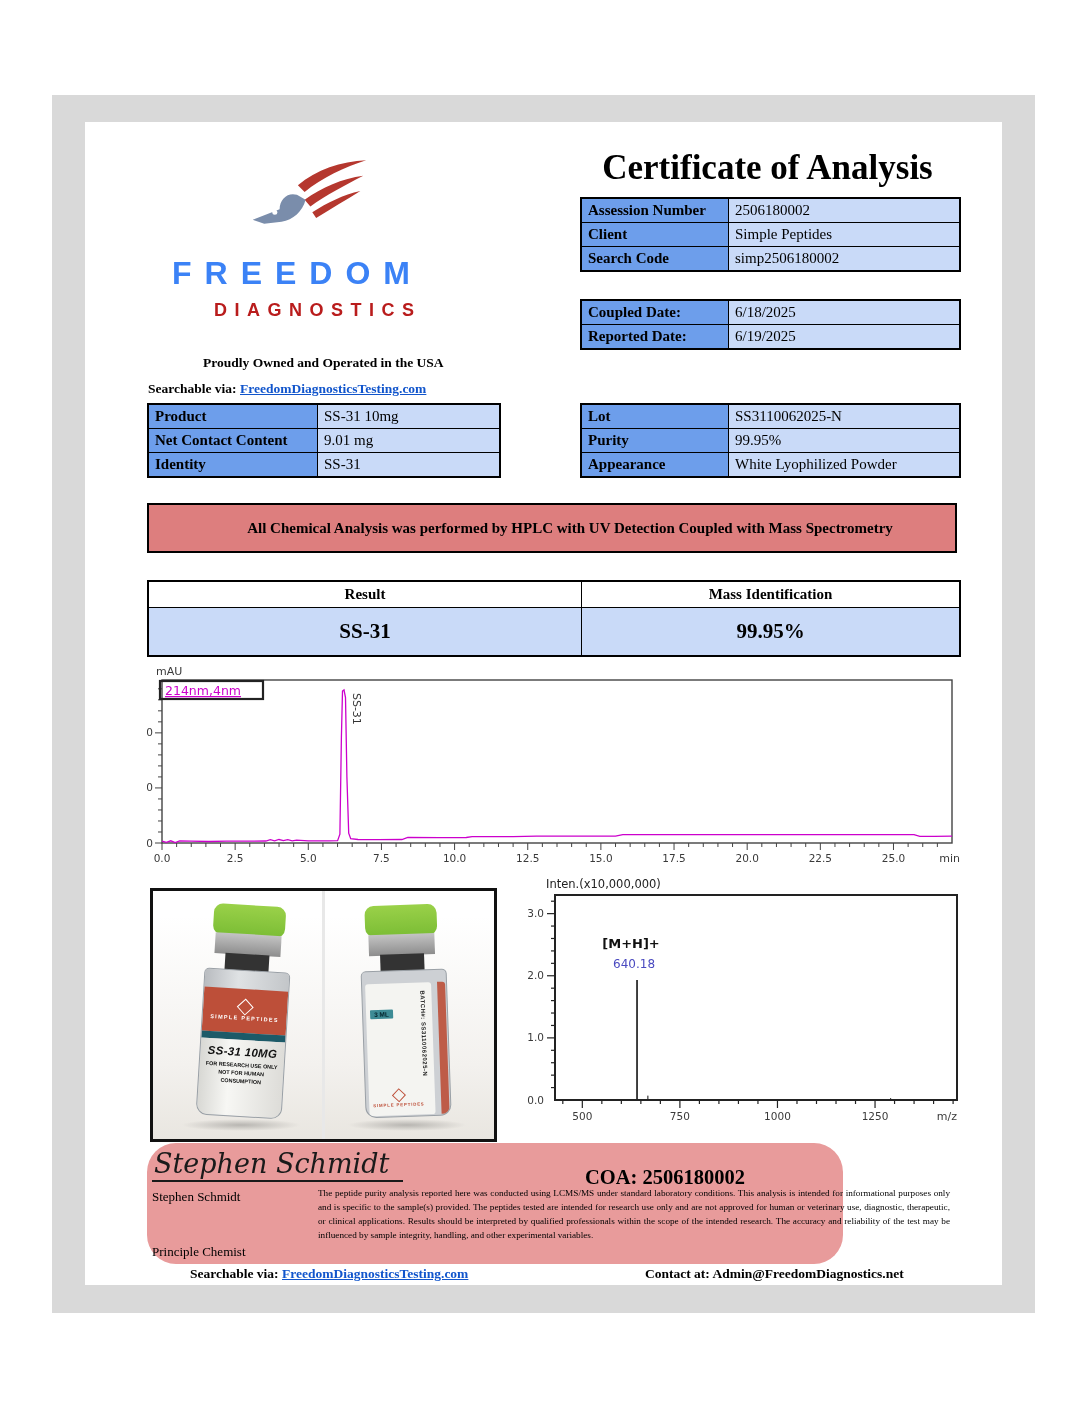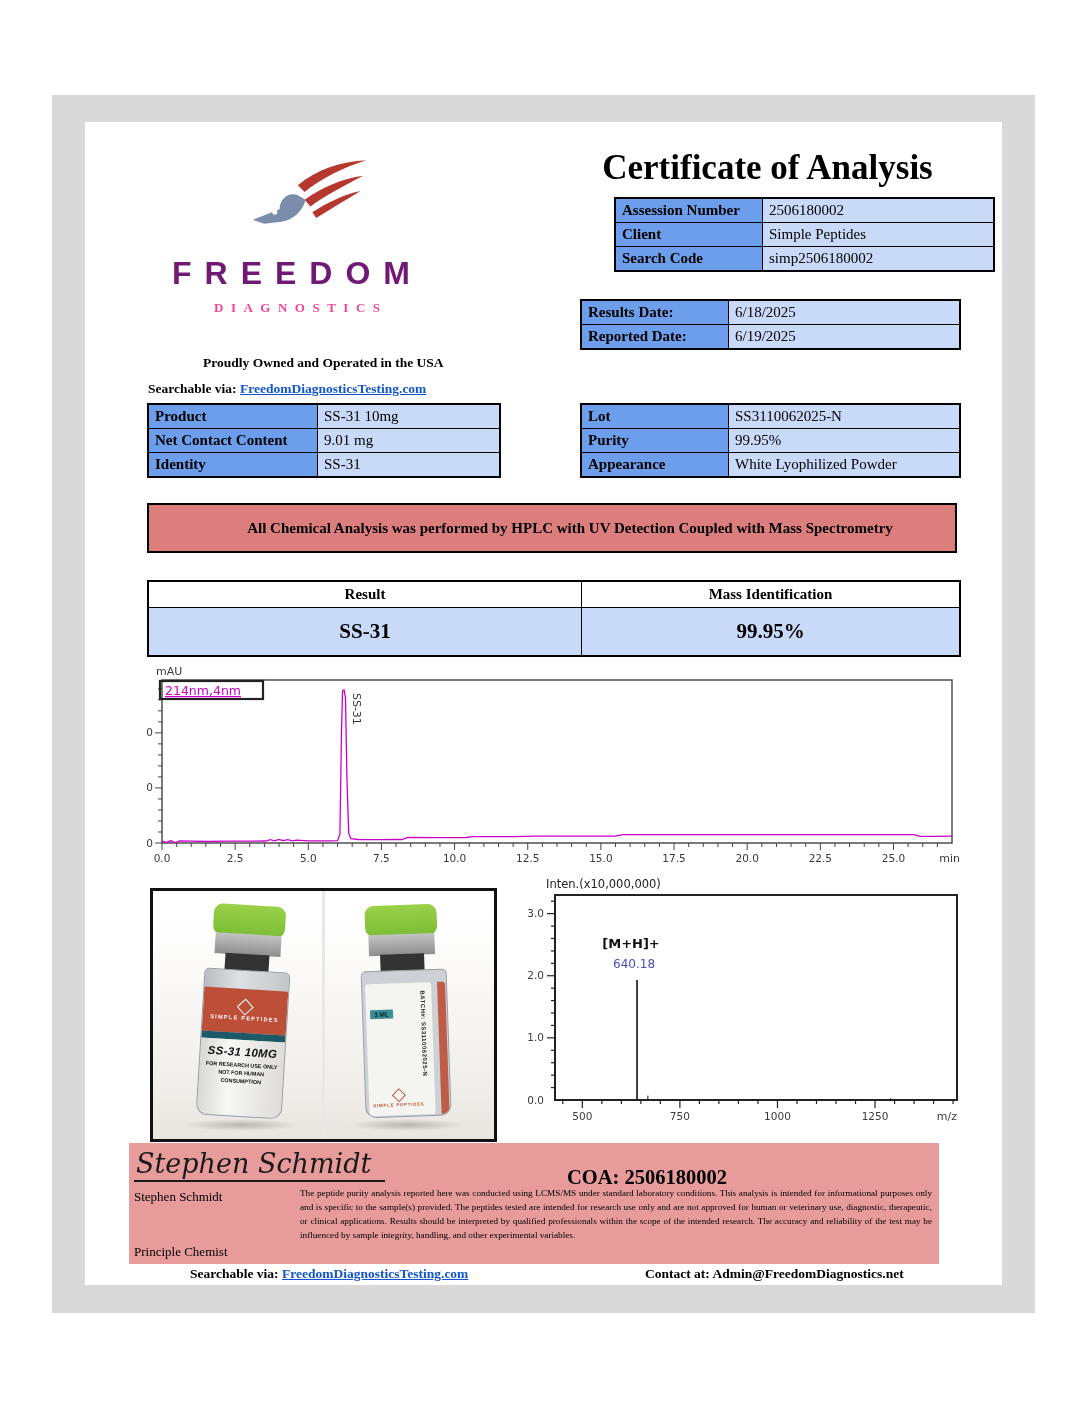--- a/index.html
+++ b/index.html
@@ -9,36 +9,36 @@
   }
   html,body{margin:0;padding:0;background:#fff;}
   .canvas{position:relative;width:1088px;height:1408px;background:#fff;
     font-family:"Liberation Serif",serif;color:#000;overflow:hidden;}
   .gray-mat{position:absolute;left:52px;top:95px;width:983px;height:1218px;background:var(--page-gray);}
   .page{position:absolute;left:85px;top:122px;width:917px;height:1163px;background:#fff;}
 
   
   .eagle{position:absolute;left:245px;top:158px;width:125px;height:92px;}
   .logo-word{position:absolute;left:172px;top:255px;width:270px;font-family:"Liberation Sans",sans-serif;
-    font-size:32px;font-weight:700;letter-spacing:13px;color:#701a75;white-space:nowrap;}
-  .logo-sub{position:absolute;left:214px;top:300px;font-family:Liberation Serif, serif;
-    font-size:13px;font-weight:700;letter-spacing:7.5px;color:#ec4899;white-space:nowrap;}
+    font-size:32px;font-weight:700;letter-spacing:13px;color:#3b82f6;white-space:nowrap;}
+  .logo-sub{position:absolute;left:214px;top:300px;font-family:Liberation Sans, sans-serif;
+    font-size:18px;font-weight:700;letter-spacing:7.5px;color:#b91c1c;white-space:nowrap;}
   .tagline{position:absolute;left:203px;top:355px;font-size:13.5px;font-weight:700;}
   .search-top{position:absolute;left:148px;top:381px;font-size:13.5px;font-weight:700;}
   .link{color:var(--link-blue);text-decoration:underline;cursor:pointer;}
 
   .doc-title{position:absolute;left:575px;top:148px;width:385px;margin:0;
     font-size:35px;font-weight:700;text-align:center;white-space:nowrap;}
 
   
   .tbl{position:absolute;display:grid;background:#000;border:2px solid #000;grid-gap:1px;}
   .tbl .cell{display:flex;align-items:center;padding:0 6px;font-size:15px;line-height:1.1;}
   .tbl .lbl{background:var(--cell-blue);font-weight:700;}
   .tbl .val{background:var(--cell-light);}
-  .t-info{left:580px;top:197px;width:377px;grid-template-columns:146px auto;grid-auto-rows:23px;margin-left:34px;}
+  .t-info{left:580px;top:197px;width:377px;grid-template-columns:146px auto;grid-auto-rows:23px;}
   .t-dates{left:580px;top:299px;width:377px;grid-template-columns:146px auto;grid-auto-rows:23px;}
   .t-prod{left:147px;top:403px;width:350px;grid-template-columns:168px auto;grid-auto-rows:23px;}
   .t-lot{left:580px;top:403px;width:377px;grid-template-columns:146px auto;grid-auto-rows:23px;}
 
   .banner{position:absolute;left:147px;top:503px;width:810px;height:50px;background:var(--banner-red);
     border:2px solid #000;box-sizing:border-box;display:flex;align-items:center;justify-content:center;
     font-size:15px;font-weight:700;padding-left:36px;}
 
   .t-mass{left:147px;top:580px;width:810px;grid-template-columns:432px auto;}
   .t-mass .hdr{background:#fff;font-weight:700;justify-content:center;height:25px;}
@@ -86,21 +86,21 @@
   .vol-chip{position:absolute;left:4px;top:26px;background:#3d8b95;color:#03222a;
     font-family:"Liberation Sans",sans-serif;font-size:6.5px;font-weight:800;padding:1px 4px;border-radius:1px;}
   .batch-vert{position:absolute;right:6px;top:8px;height:120px;writing-mode:vertical-rl;
     font-family:"Liberation Sans",sans-serif;font-size:6px;font-weight:700;color:#222;letter-spacing:.5px;white-space:nowrap;}
   .back-logo{position:absolute;left:4px;bottom:8px;display:flex;flex-direction:column;align-items:center;gap:2px;color:#bd4f39;}
   .back-logo .diamond{border-color:#bd4f39;width:8px;height:8px;}
   .back-logo .brand-txt{font-size:4.4px;letter-spacing:.8px;}
   .red-sliver{position:absolute;right:1px;top:12px;width:8px;height:132px;background:#bd4f39;opacity:.9;border-radius:0 3px 3px 0;}
 
   
-  .sig-block{position:absolute;left:129px;top:1143px;width:810px;height:121px;background:var(--footer-pink);}
+  .sig-block{position:absolute;left:147px;top:1143px;width:696px;height:121px;background:var(--footer-pink);border-radius:29px;}
   .sig-script{position:absolute;left:5px;top:5px;font-family:"DejaVu Serif",serif;font-style:italic;
     font-size:27px;color:#1a1a1a;border-bottom:2px solid #1a1a1a;padding:0 14px 1px 2px;white-space:nowrap;}
   .coa{position:absolute;left:438px;top:9px;font-size:20.5px;font-weight:700;white-space:nowrap;margin-top:14px;}
   .sig-name{position:absolute;left:5px;top:46px;font-size:13px;}
   .sig-title{position:absolute;left:5px;top:74px;font-size:13px;margin-top:27px;}
   .disclaimer{position:absolute;left:171px;top:44px;width:632px;font-size:9.2px;line-height:1.52;text-align:justify;}
 
   .footer-line{position:absolute;left:85px;top:1266px;width:917px;font-size:13.5px;font-weight:700;}
   .footer-search{position:absolute;left:105px;white-space:nowrap;}
   .footer-contact{position:absolute;left:560px;white-space:nowrap;}
@@ -132,21 +132,21 @@
   <div class="tbl t-info">
     <div class="cell lbl">Assession Number</div>
     <div class="cell val">2506180002</div>
     <div class="cell lbl">Client</div>
     <div class="cell val">Simple Peptides</div>
     <div class="cell lbl">Search Code</div>
     <div class="cell val">simp2506180002</div>
   </div>
 
   <div class="tbl t-dates">
-    <div class="cell lbl">Results Date:</div>
+    <div class="cell lbl">Coupled Date:</div>
     <div class="cell val">6/18/2025</div>
     <div class="cell lbl">Reported Date:</div>
     <div class="cell val">6/19/2025</div>
   </div>
 
   <div class="tbl t-prod">
     <div class="cell lbl">Product</div>
     <div class="cell val">SS-31 10mg</div>
     <div class="cell lbl">Net Contact Content</div>
     <div class="cell val">9.01 mg</div>

